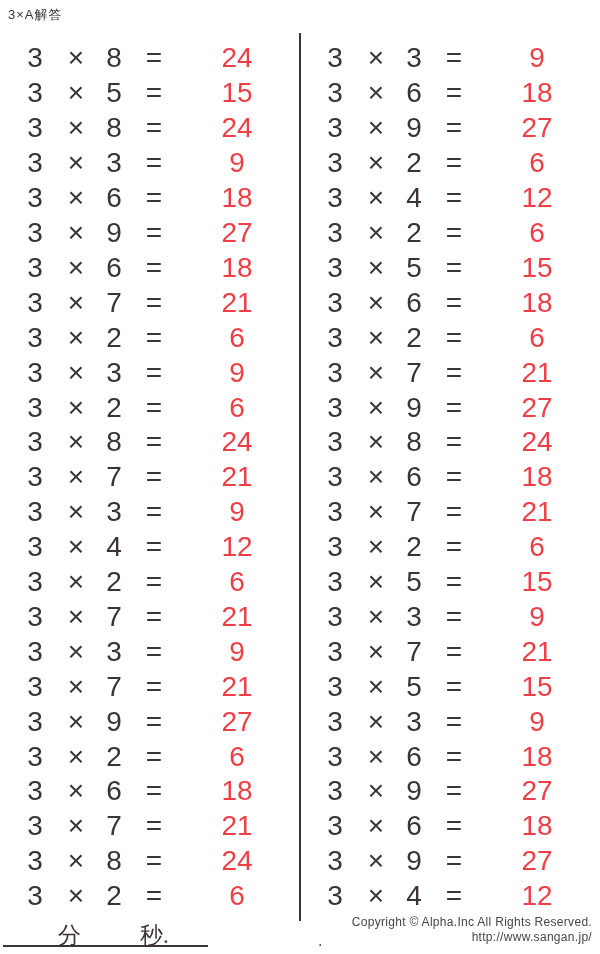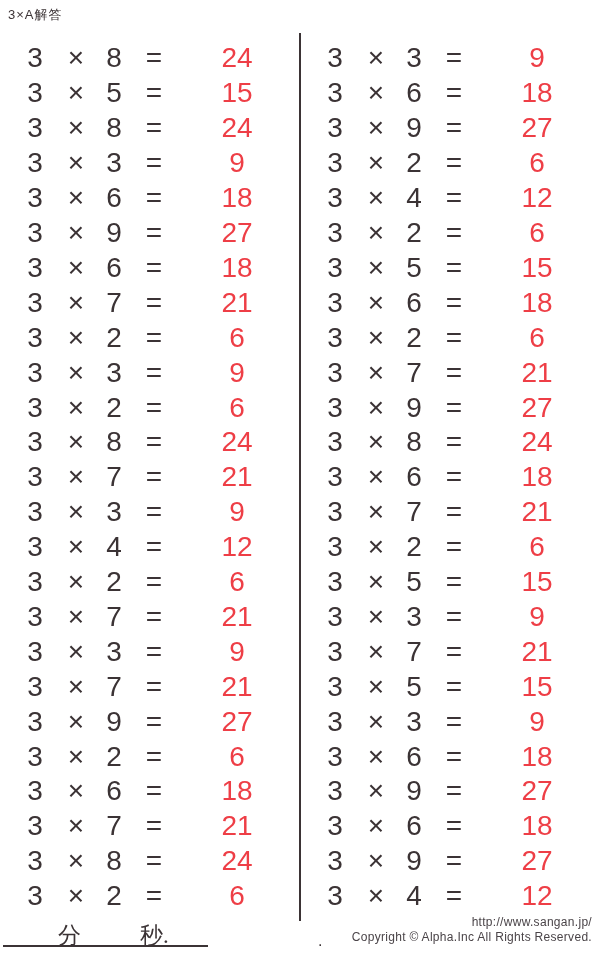--- a/index.html
+++ b/index.html
@@ -456,17 +456,17 @@
 
   <div class="time-line">
     <span class="min">分</span>
     <span class="sec">秒.</span>
   </div>
 
   <div class="page-num">84/100</div>
   <div class="page-dot">.</div>
 
   <div class="credits">
+    <div>Copyright ©  Alpha.Inc All Rights Reserved.</div>
     <div>http://www.sangan.jp/</div>
-    <div>Copyright ©  Alpha.Inc All Rights Reserved.</div>
   </div>
 
 </div>
 
 </body></html>

